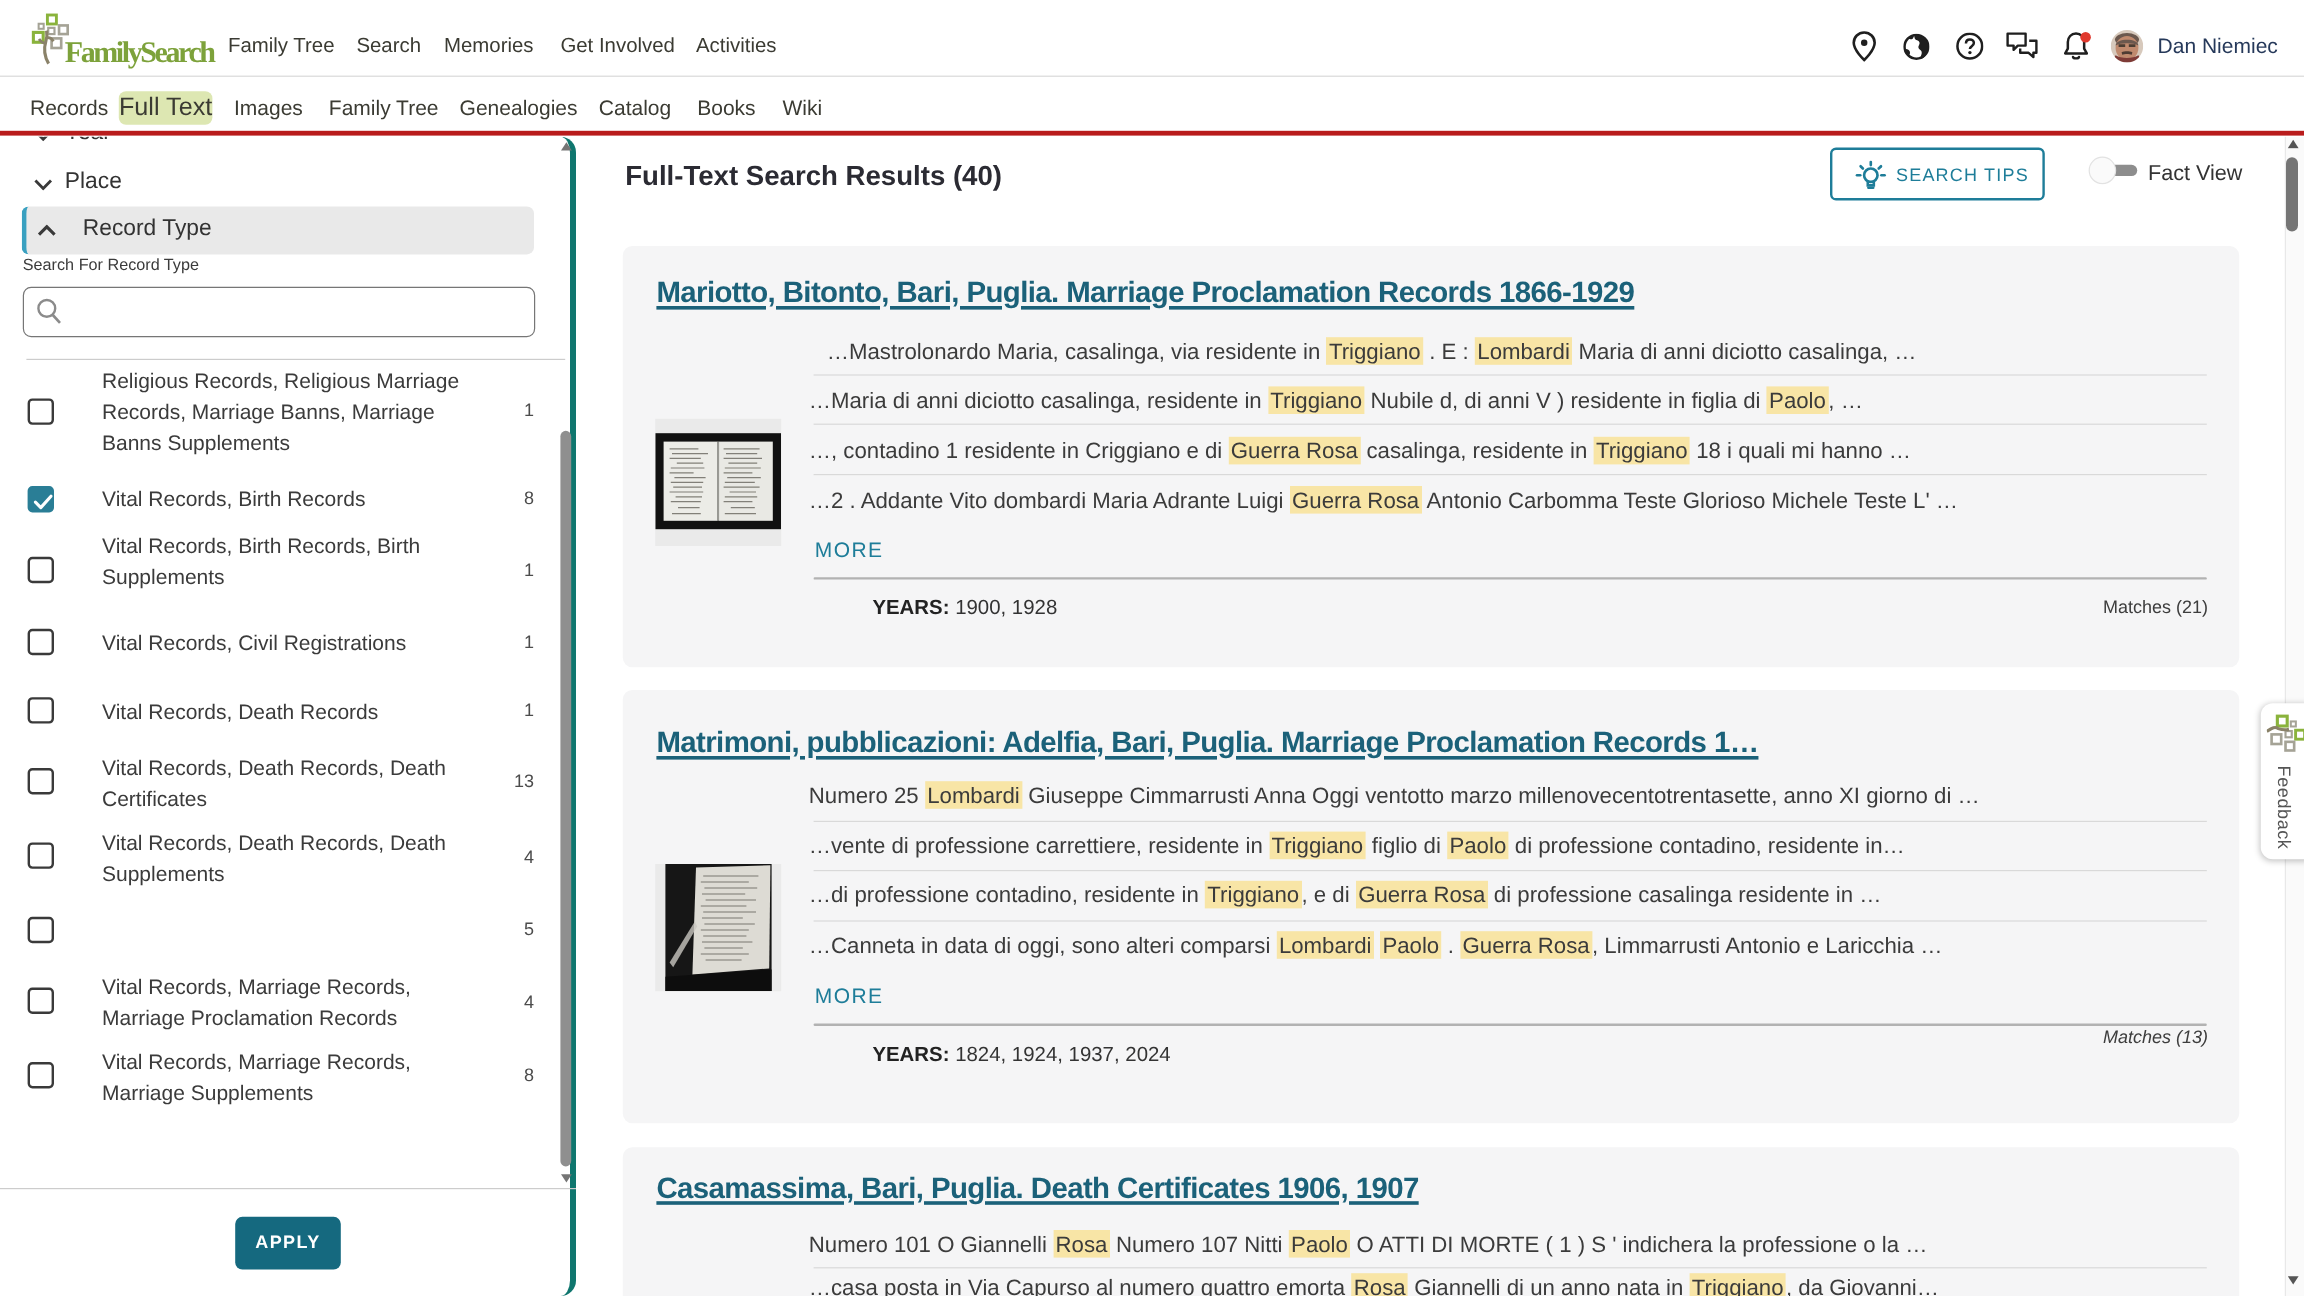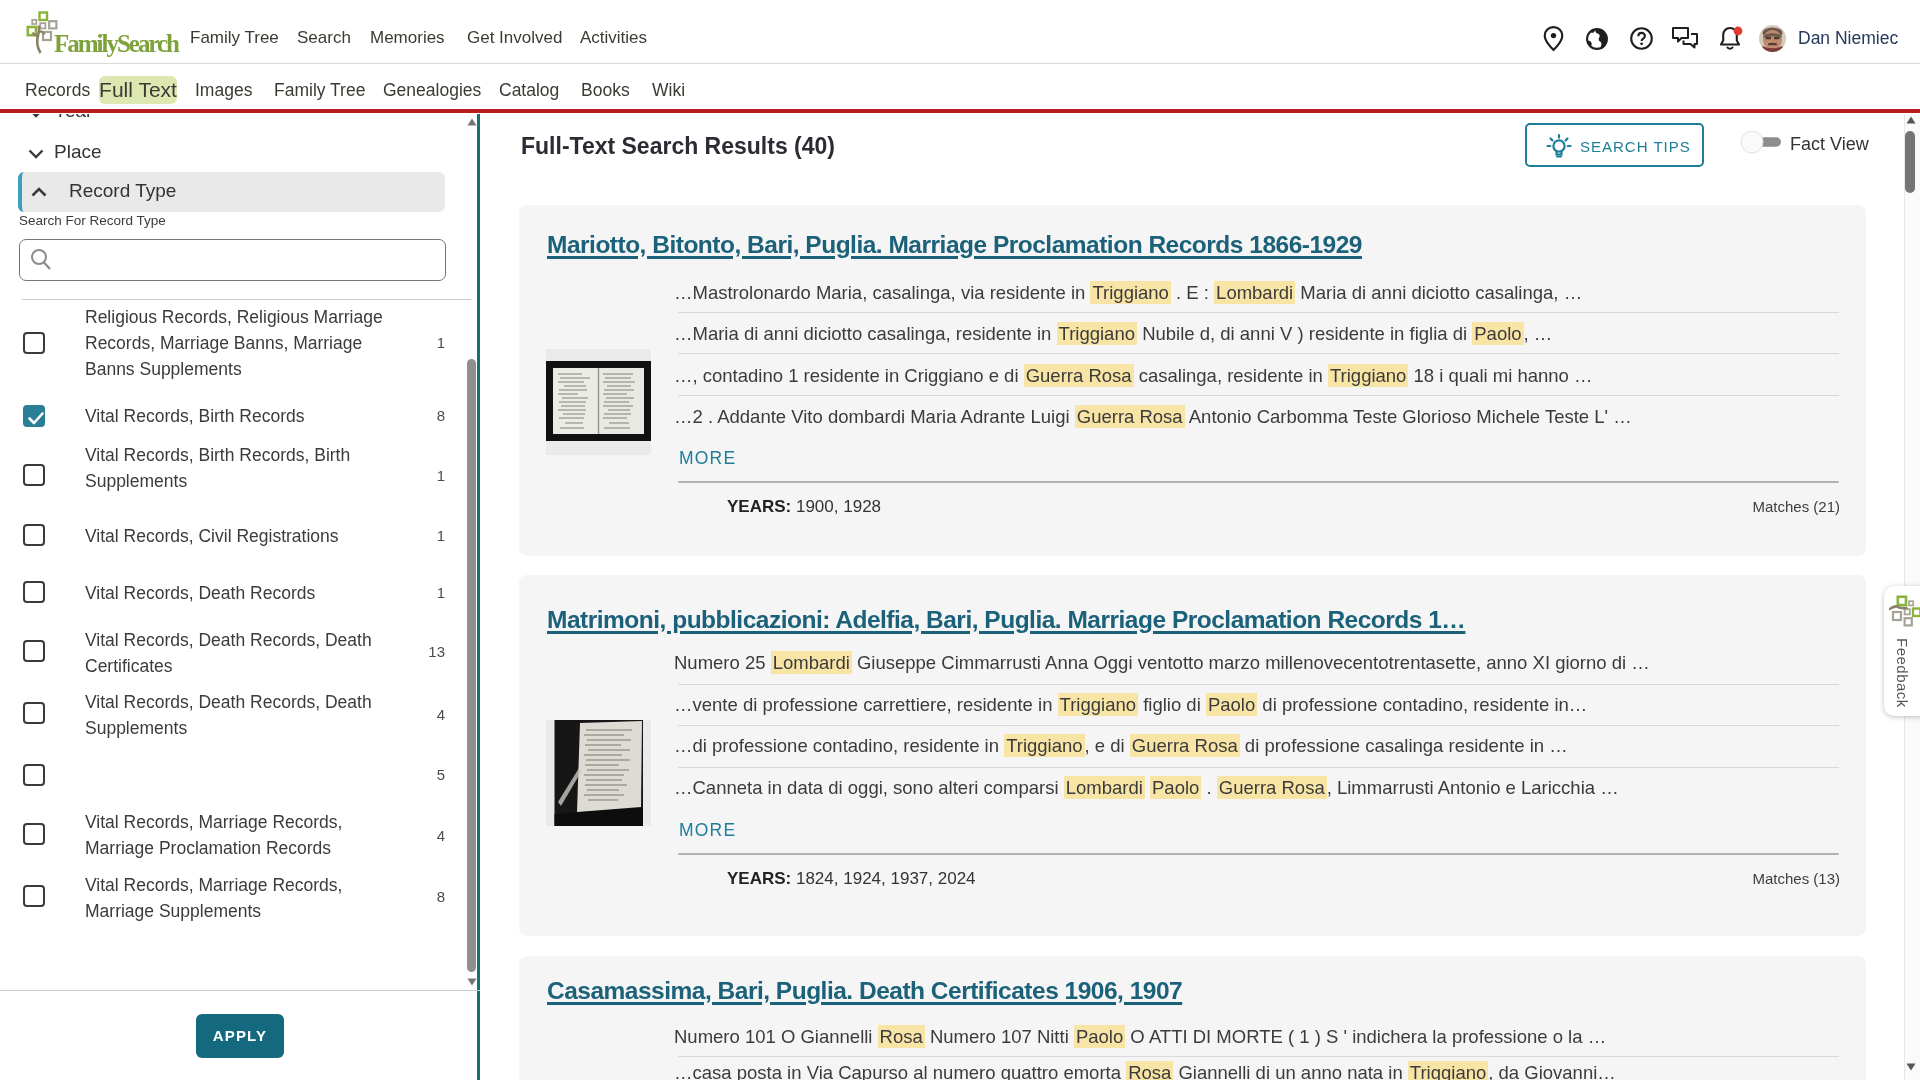--- a/index.html
+++ b/index.html
@@ -16,21 +16,21 @@
 
 
 #nav2 { position:absolute; left:0; top:65px; width:1920px; height:48px; background:#fff;
   border-bottom:4px solid #b91c1c; }
 #nav2 .n2 { position:absolute; top:15px; font-size:17.5px; color:#3b3b33; }
 #pill { position:absolute; left:99px; top:11px; width:78px; height:28px; background:#dde7b2;
   border-radius:6px; text-align:center; line-height:28px; font-size:21px; color:#3b3b33; }
 
 
 #sidebar { position:absolute; left:0; top:114px; width:480px; height:966px; background:#fff;
-  border-right:3px solid #0f766e; }
+  border-right:5px solid #0f766e;border-radius:13px; }
 #sb-scroll { position:absolute; left:0; top:0; width:480px; height:877px; overflow:hidden;
   border-bottom:1px solid #ccc; }
 .sbrow { position:absolute; font-size:19px; color:#333; }
 #rtbar { position:absolute; left:18px; top:58px; width:427px; height:40px; background:#e9e9e9;
   border-radius:6px; border-left:4px solid #39a0c0; }
 #rtbar span { position:absolute; left:47px; top:8px; font-size:19px; color:#333; }
 #sftype { position:absolute; left:19px; top:99px; font-size:13.5px; color:#3b3b3b; }
 #sbox { position:absolute; left:19px; top:125px; width:427px; height:42px; border:1px solid #767676;
   border-radius:7px; background:#fff; }
 #sb-div { position:absolute; left:22px; top:185px; width:449px; height:1px; background:#ccc; }
@@ -244,21 +244,21 @@
         <rect x="0" y="12" width="105" height="80" fill="#111"></rect>
         <rect x="7" y="19" width="45" height="66" fill="#ecece7"></rect>
         <rect x="53" y="19" width="45" height="66" fill="#e9e9e4"></rect>
         <line x1="52.5" y1="19" x2="52.5" y2="85" stroke="#9a9a94" stroke-width="1.5"></line>
         <g stroke="#77756d" stroke-width="1" opacity="0.9">
           <path d="M12 25 h24 M14 29 h30 M12 33 h26 M18 37 h22 M13 41 h28 M12 45 h20 M16 49 h26 M13 53 h27 M15 57 h24 M12 61 h28 M17 65 h22 M13 69 h25 M19 74 h18 M14 79 h24"></path>
           <path d="M57 25 h30 M59 29 h26 M57 33 h32 M61 37 h24 M58 41 h30 M57 45 h24 M60 49 h28 M58 53 h25 M57 57 h30 M62 61 h22 M58 65 h27 M57 69 h24 M63 74 h20 M58 79 h26"></path>
         </g>
       </svg>
     </div>
-    <div class="snip" style="top:77px;">…Mastrolonardo Maria, casalinga, via residente in <b>Triggiano</b> . E : <b>Lombardi</b> Maria di anni diciotto casalinga, …</div>
+    <div class="snip" style="top:77px;margin-left:15px;">…Mastrolonardo Maria, casalinga, via residente in <b>Triggiano</b> . E : <b>Lombardi</b> Maria di anni diciotto casalinga, …</div>
     <div class="sdiv" style="top:107px;"></div>
     <div class="snip" style="top:118px;">…Maria di anni diciotto casalinga, residente in <b>Triggiano</b> Nubile d, di anni V ) residente in figlia di <b>Paolo</b>, …</div>
     <div class="sdiv" style="top:148px;"></div>
     <div class="snip" style="top:160px;">…, contadino 1 residente in Criggiano e di <b>Guerra Rosa</b> casalinga, residente in <b>Triggiano</b> 18 i quali mi hanno …</div>
     <div class="sdiv" style="top:190px;"></div>
     <div class="snip" style="top:201px;">…2 . Addante Vito dombardi Maria Adrante Luigi <b>Guerra Rosa</b> Antonio Carbomma Teste Glorioso Michele Teste L' …</div>
     <div class="more" style="top:243px;">MORE</div>
     <div class="ddiv" style="top:276px;"></div>
     <div class="years" style="top:292px;"><b>YEARS:</b> 1900, 1928</div>
     <div class="matches" style="top:293px;">Matches (21)</div>
@@ -279,21 +279,21 @@
     <div class="snip" style="top:77px;">Numero 25 <b>Lombardi</b> Giuseppe Cimmarrusti Anna Oggi ventotto marzo millenovecentotrentasette, anno XI giorno di …</div>
     <div class="sdiv" style="top:109px;"></div>
     <div class="snip" style="top:119px;">…vente di professione carrettiere, residente in <b>Triggiano</b> figlio di <b>Paolo</b> di professione contadino, residente in…</div>
     <div class="sdiv" style="top:150px;"></div>
     <div class="snip" style="top:160px;">…di professione contadino, residente in <b>Triggiano</b>, e di <b>Guerra Rosa</b> di professione casalinga residente in …</div>
     <div class="sdiv" style="top:192px;"></div>
     <div class="snip" style="top:202px;">…Canneta in data di oggi, sono alteri comparsi <b>Lombardi</b> <b>Paolo</b> . <b>Guerra Rosa</b>, Limmarrusti Antonio e Laricchia …</div>
     <div class="more" style="top:245px;">MORE</div>
     <div class="ddiv" style="top:278px;"></div>
     <div class="years" style="top:294px;"><b>YEARS:</b> 1824, 1924, 1937, 2024</div>
-    <div class="matches" style="top:295px;">Matches (13)</div>
+    <div class="matches" style="top:281px;font-style:italic;">Matches (13)</div>
   </div>
   <div class="card" id="card3" style="top:956px; height:124px; border-radius:8px 8px 0 0;">
     <div class="ctitle" style="top:21px;">Casamassima, Bari, Puglia. Death Certificates 1906, 1907</div>
     <div class="snip" style="top:70px;">Numero 101 O Giannelli <b>Rosa</b> Numero 107 Nitti <b>Paolo</b> O ATTI DI MORTE ( 1 ) S ' indichera la professione o la …</div>
     <div class="sdiv" style="top:100px;"></div>
     <div class="snip" style="top:106px;">…casa posta in Via Capurso al numero quattro emorta <b>Rosa</b> Giannelli di un anno nata in <b>Triggiano</b>, da Giovanni…</div>
   </div>
   <div id="psb"></div>
   <div id="psb-thumb"></div>
   <svg class="abs" style="left:1906px; top:116px;" width="10" height="8" viewBox="0 0 10 8">

